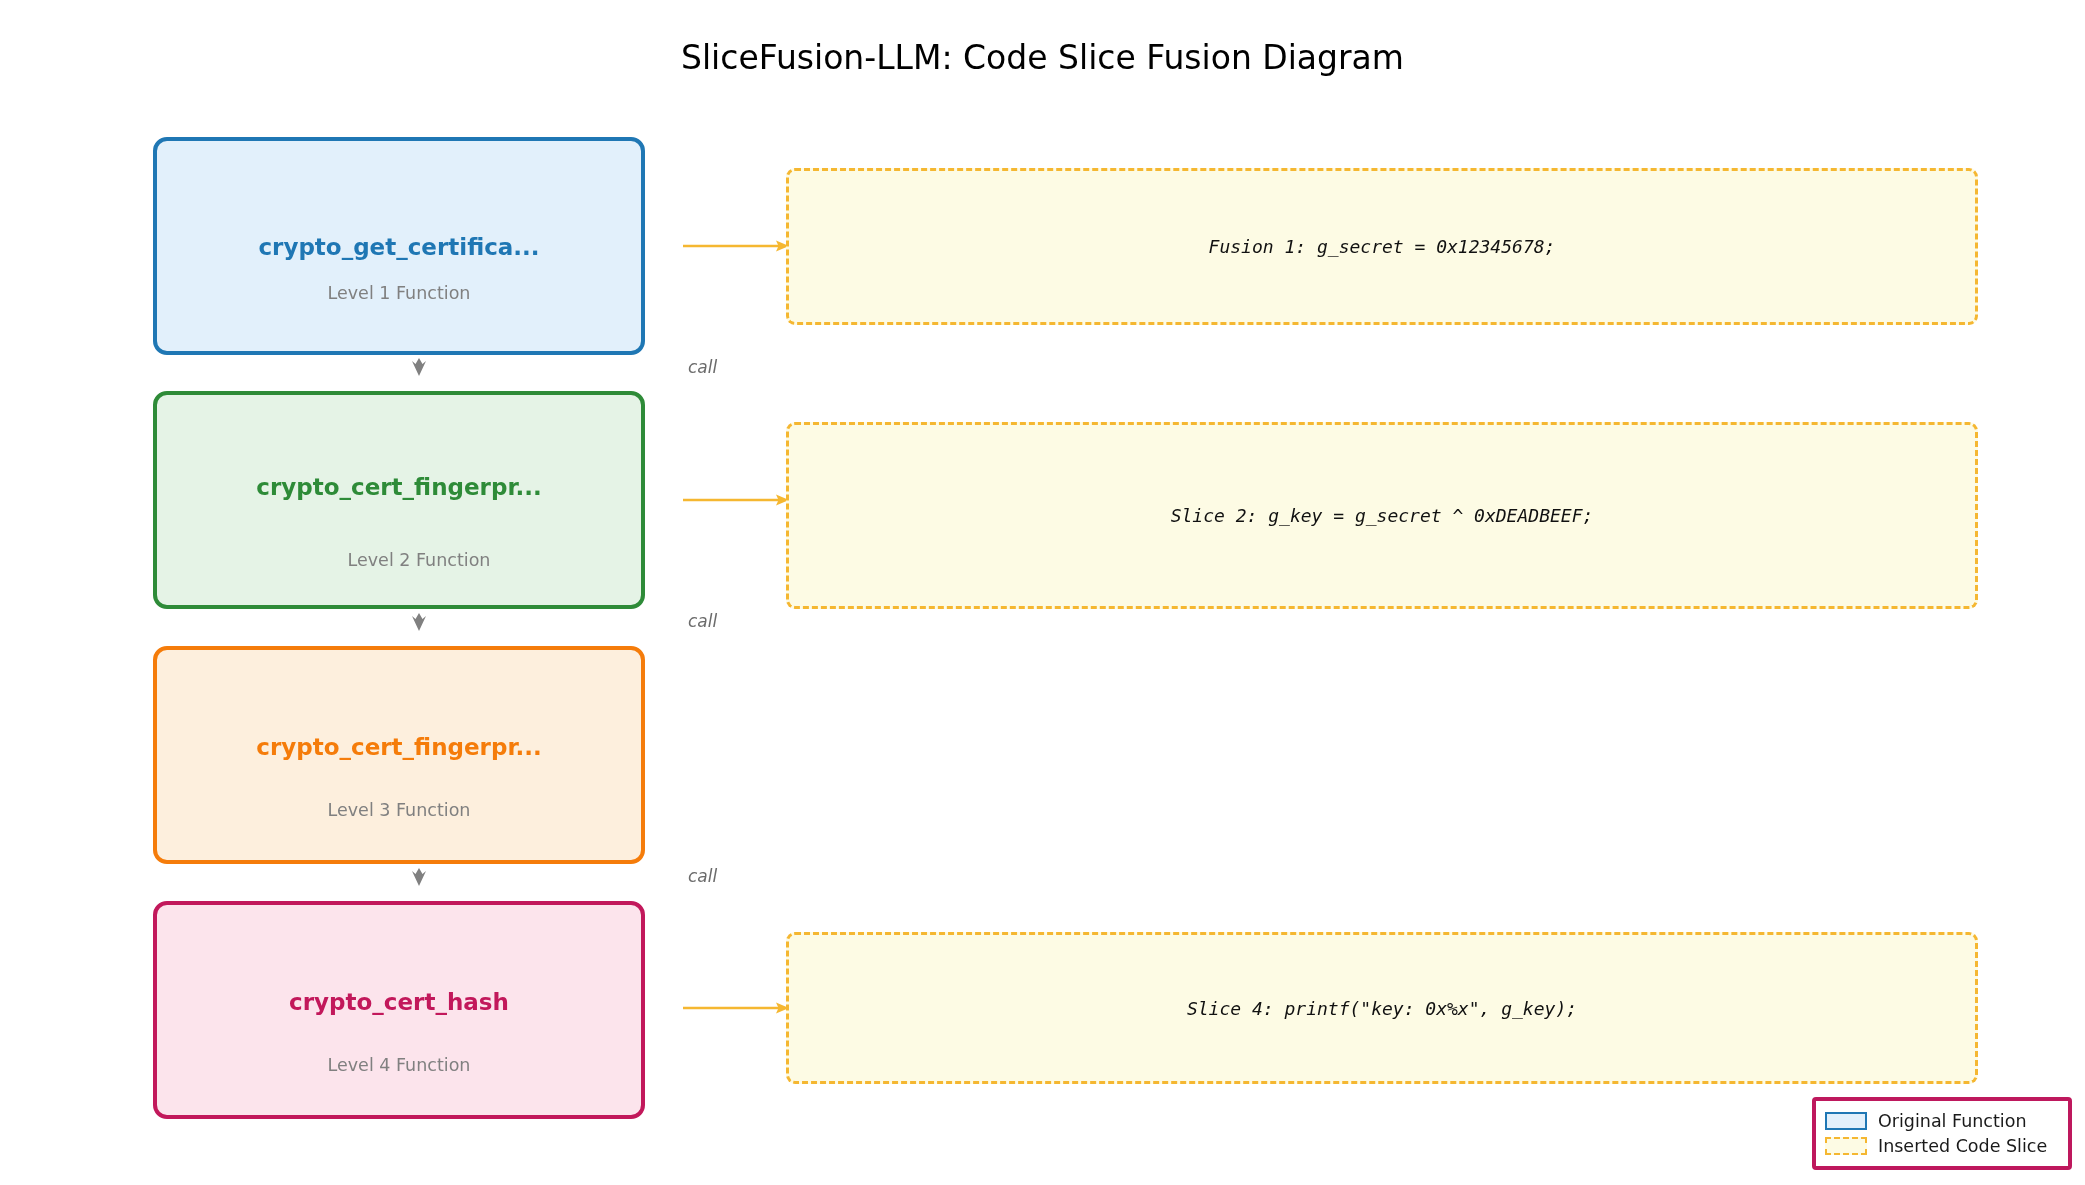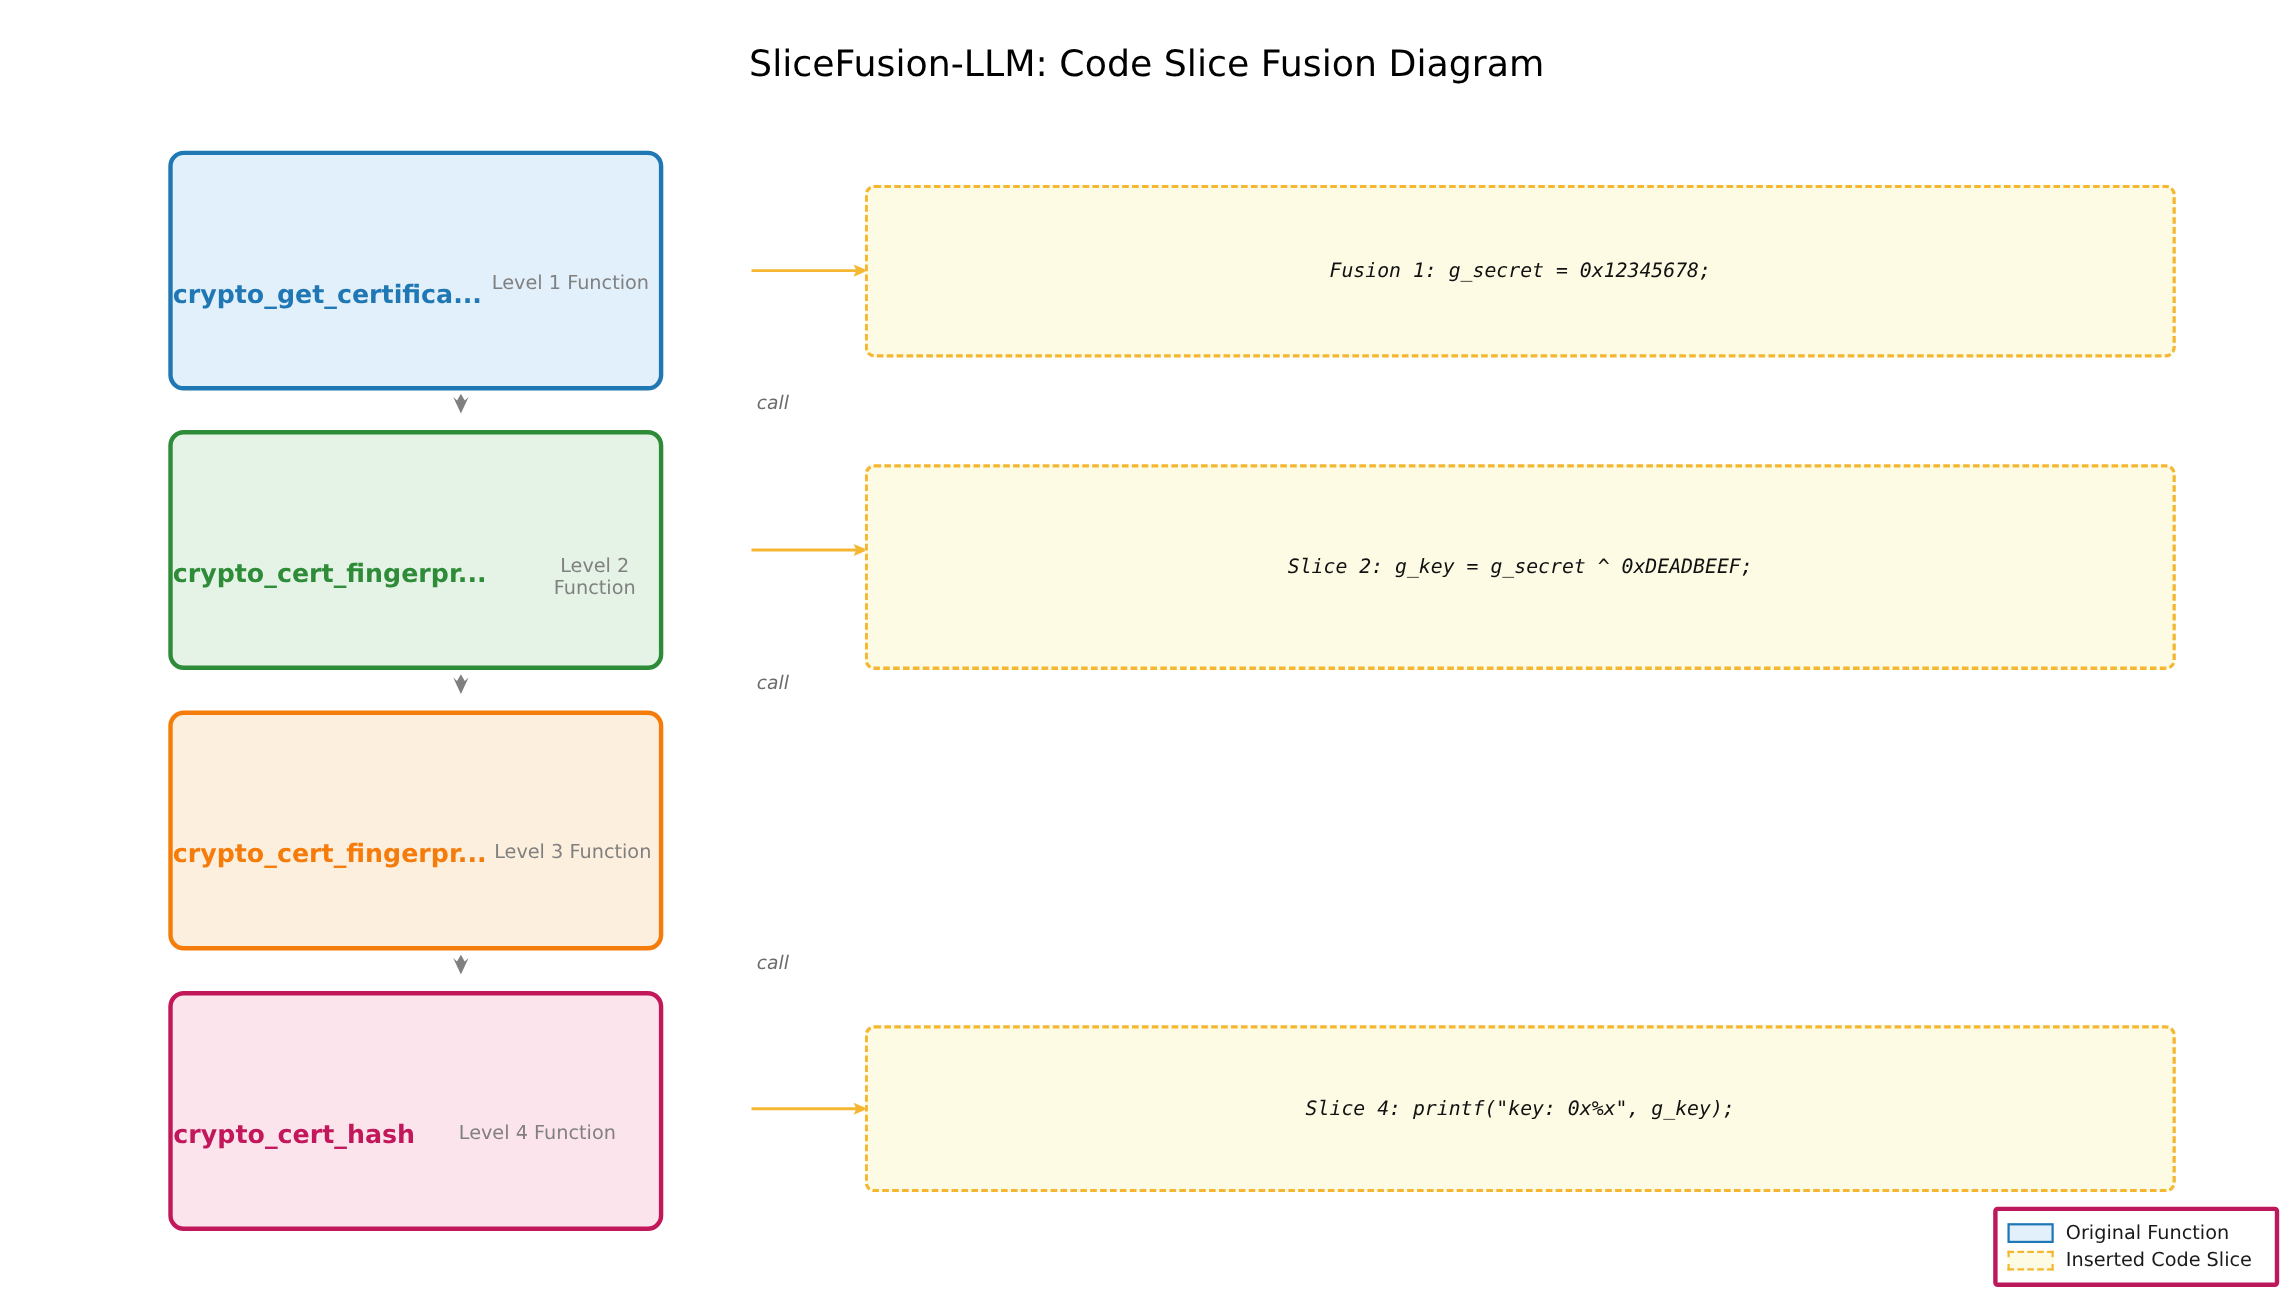--- a/index.html
+++ b/index.html
@@ -30,27 +30,27 @@
     font-weight: normal;
     color: #000000;
     letter-spacing: 0px;
     font-family: "DejaVu Sans", "Liberation Sans", sans-serif;
   }
 
   
   .fn-box {
     position: absolute;
     left: 153px;
-    width: 450px;
+    width: 492px;
     box-sizing: border-box;
     border-radius: 14px;
     border-style: solid;
     border-width: 4px;
     display: flex;
-    flex-direction: row;
+    flex-direction: column;
     align-items: center;
     justify-content: center;
   }
   .fn-name {
     font-size: 23px;
     font-weight: bold;
     text-align: center;
     width: 100%;
     font-family: "DejaVu Sans", "Liberation Sans", sans-serif;
   }

